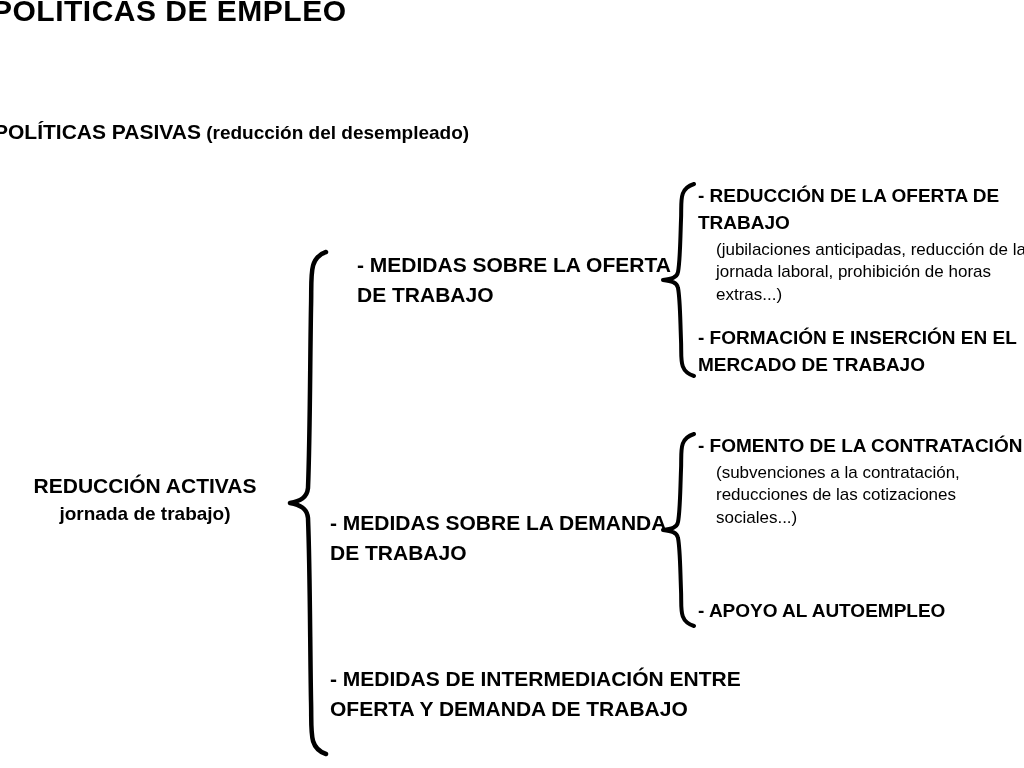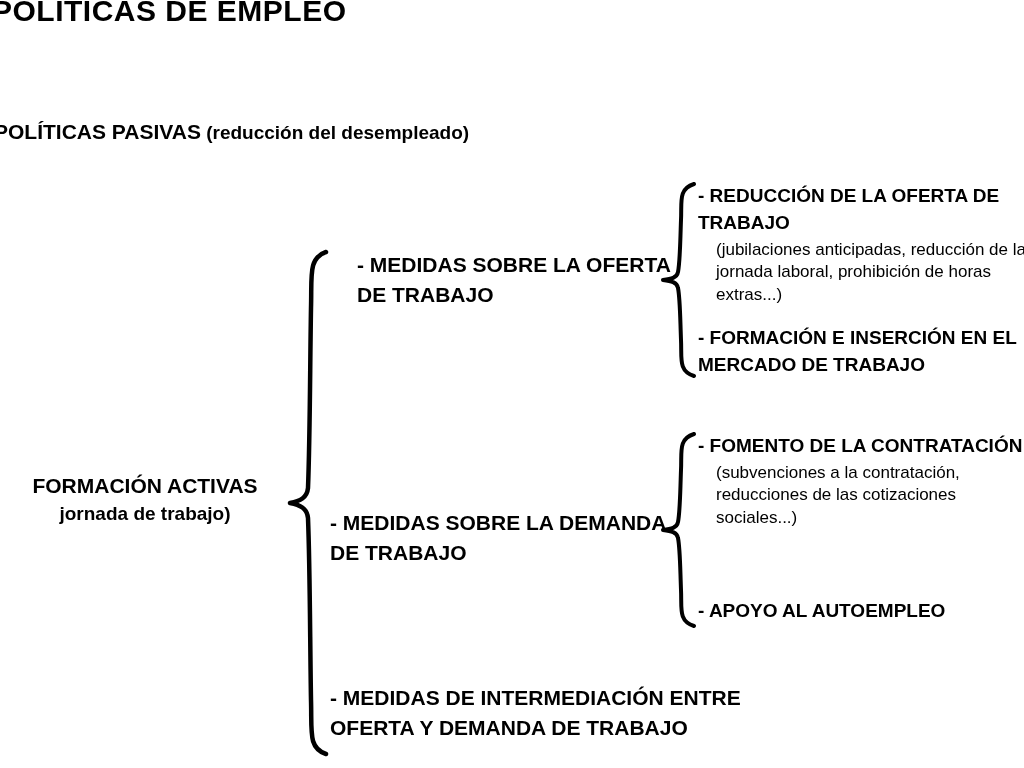--- a/index.html
+++ b/index.html
@@ -60,21 +60,21 @@
   }
 
   
   .mid-item {
     font-size: 21px;
     font-weight: bold;
     line-height: 1.45;
   }
   #mid-oferta { left: 330px; top: 250px; width: 330px; margin-left: 27px; }
   #mid-demanda { left: 330px; top: 508px; width: 340px; }
-  #mid-intermediacion { left: 330px; top: 664px; width: 460px; margin-top: 19px; }
+  #mid-intermediacion { left: 330px; top: 664px; width: 460px; }
 
   
   .right-head {
     font-size: 19px;
     font-weight: bold;
     line-height: 1.42;
   }
   .right-sub {
     font-size: 17px;
     font-weight: normal;
@@ -103,21 +103,21 @@
 
 <div class="canvas">
 
   <div class="abs" id="main-title">POLÍTICAS DE EMPLEO</div>
 
   <div class="abs" id="passive-title">
     <span>POLÍTICAS PASIVAS</span><span class="paren"> (reducción del desempleado)</span>
   </div>
 
   <div class="abs" id="active-label">
-    <div>FORMACIÓN ACTIVAS</div>
+    <div>REDUCCIÓN ACTIVAS</div>
     <div class="sub">jornada de trabajo)</div>
   </div>
 
   <svg class="brace" style="left:286px; top:248px; width:46px; height:510px;" viewBox="0 0 46 510" preserveAspectRatio="none">
     <path d="M 40 4
              C 22 10, 26 28, 25 60
              C 24 120, 24 190, 22 240
              C 21 250, 14 253, 4 255
              C 14 257, 21 260, 22 270
              C 24 320, 24 392, 25 452

